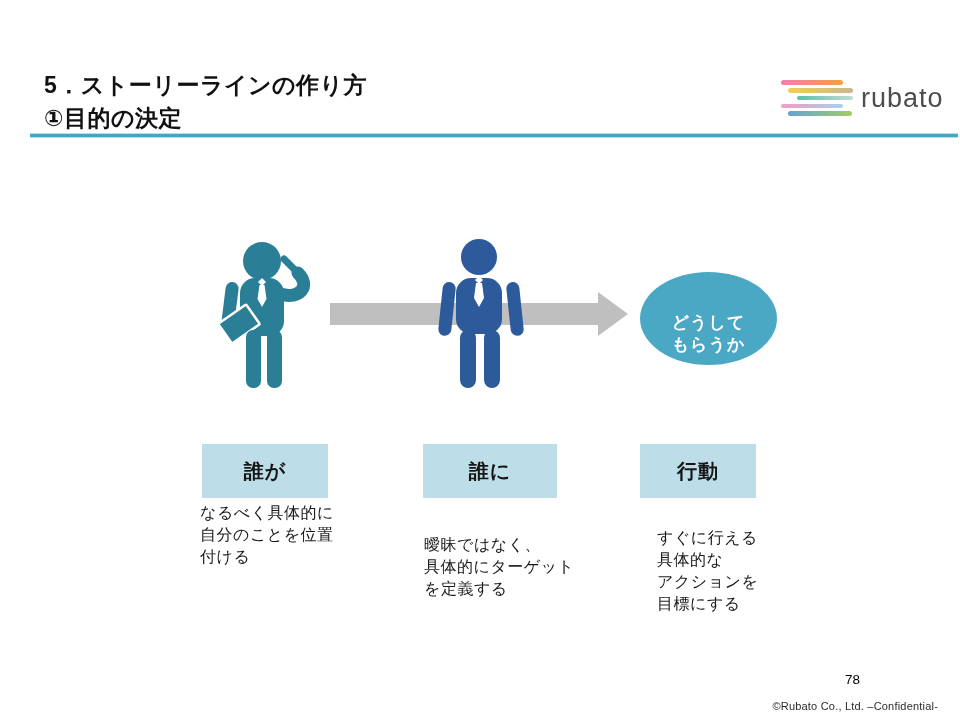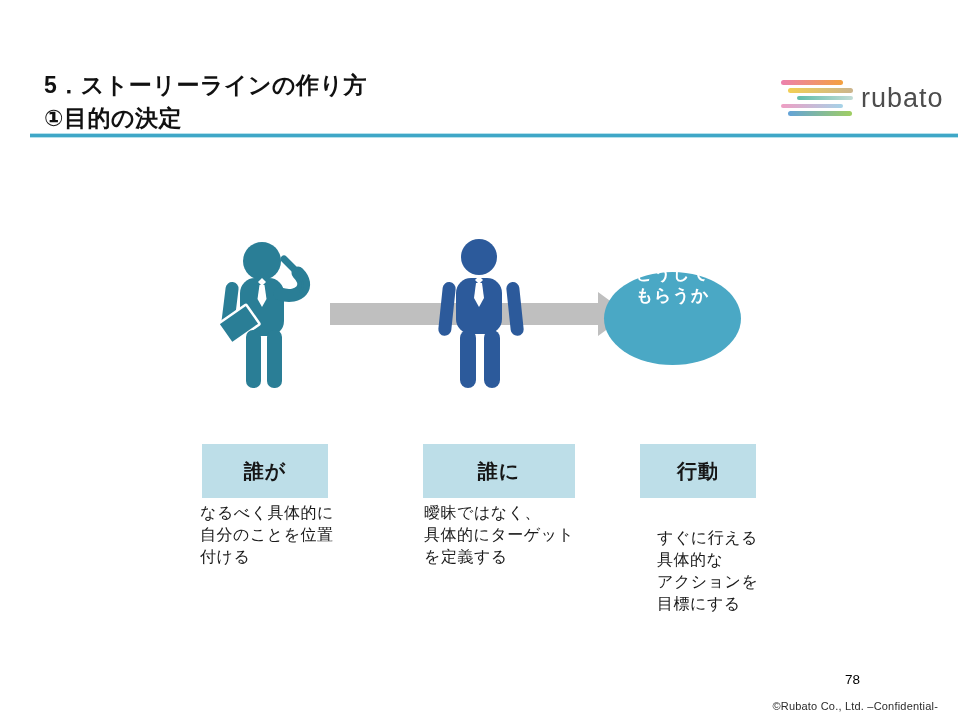--- a/index.html
+++ b/index.html
@@ -35,45 +35,45 @@
   
   .flow-arrow { position:absolute; left:330px; top:290px; }
   .person { position:absolute; }
   .person.interviewer { left:210px; top:236px; }
   .person.target      { left:435px; top:236px; }
   .fi { fill:var(--c-interviewer,#2A7E96); }
   .sti { stroke:var(--c-interviewer,#2A7E96); }
   .ft { fill:var(--c-target,#2C5A9B); }
   .fw { fill:#ffffff; }
   .bubble {
-    position:absolute; left:604px; top:272px; width:137px; height:93px;
+    position:absolute; left:640px; top:272px; width:137px; height:93px;
     background:var(--c-bubble,#4AA8C5); border-radius:50%;
-    display:flex; align-items:flex-start; justify-content:center;
+    display:flex; align-items:flex-end; justify-content:center;
   }
   .bubble-text {
     transform:translateY(-9px);
     color:#fff; font-weight:bold; font-size:17px; line-height:22px;
     text-align:center; letter-spacing:1px;
   }
   .label-box {
     position:absolute; top:420px; height:54px;
     background:var(--c-box,#BDDEE8);
     display:flex; align-items:center; justify-content:center;
     font-size:20px; font-weight:bold; color:#161616; letter-spacing:1px;margin-top:24px;
   }
   .label-box.b0 { left:202px; width:126px; }
-  .label-box.b1 { left:423px; width:152px; }
+  .label-box.b1 { left:423px; width:134px; }
   .label-box.b2 { left:640px; width:116px; }
   .desc {
     position:absolute; top:502px;
     font-size:16px; line-height:22px; color:#1a1a1a;
     white-space:pre-line; letter-spacing:0.5px;
   }
   .desc.d0 { left:200px; }
-  .desc.d1 { left:424px; }
+  .desc.d1 { left:424px;margin-top:32px; }
   .desc.d2 { left:657px;margin-top:25px; }
   
   .page-number {
     position:absolute; left:810px; top:672px; width:50px;
     text-align:right; font-size:13.5px; color:#000000;
   }
   .copyright {
     position:absolute; right:22px; top:700px;
     font-size:11px; color:#2b2b2b; letter-spacing:0.2px;
   }

